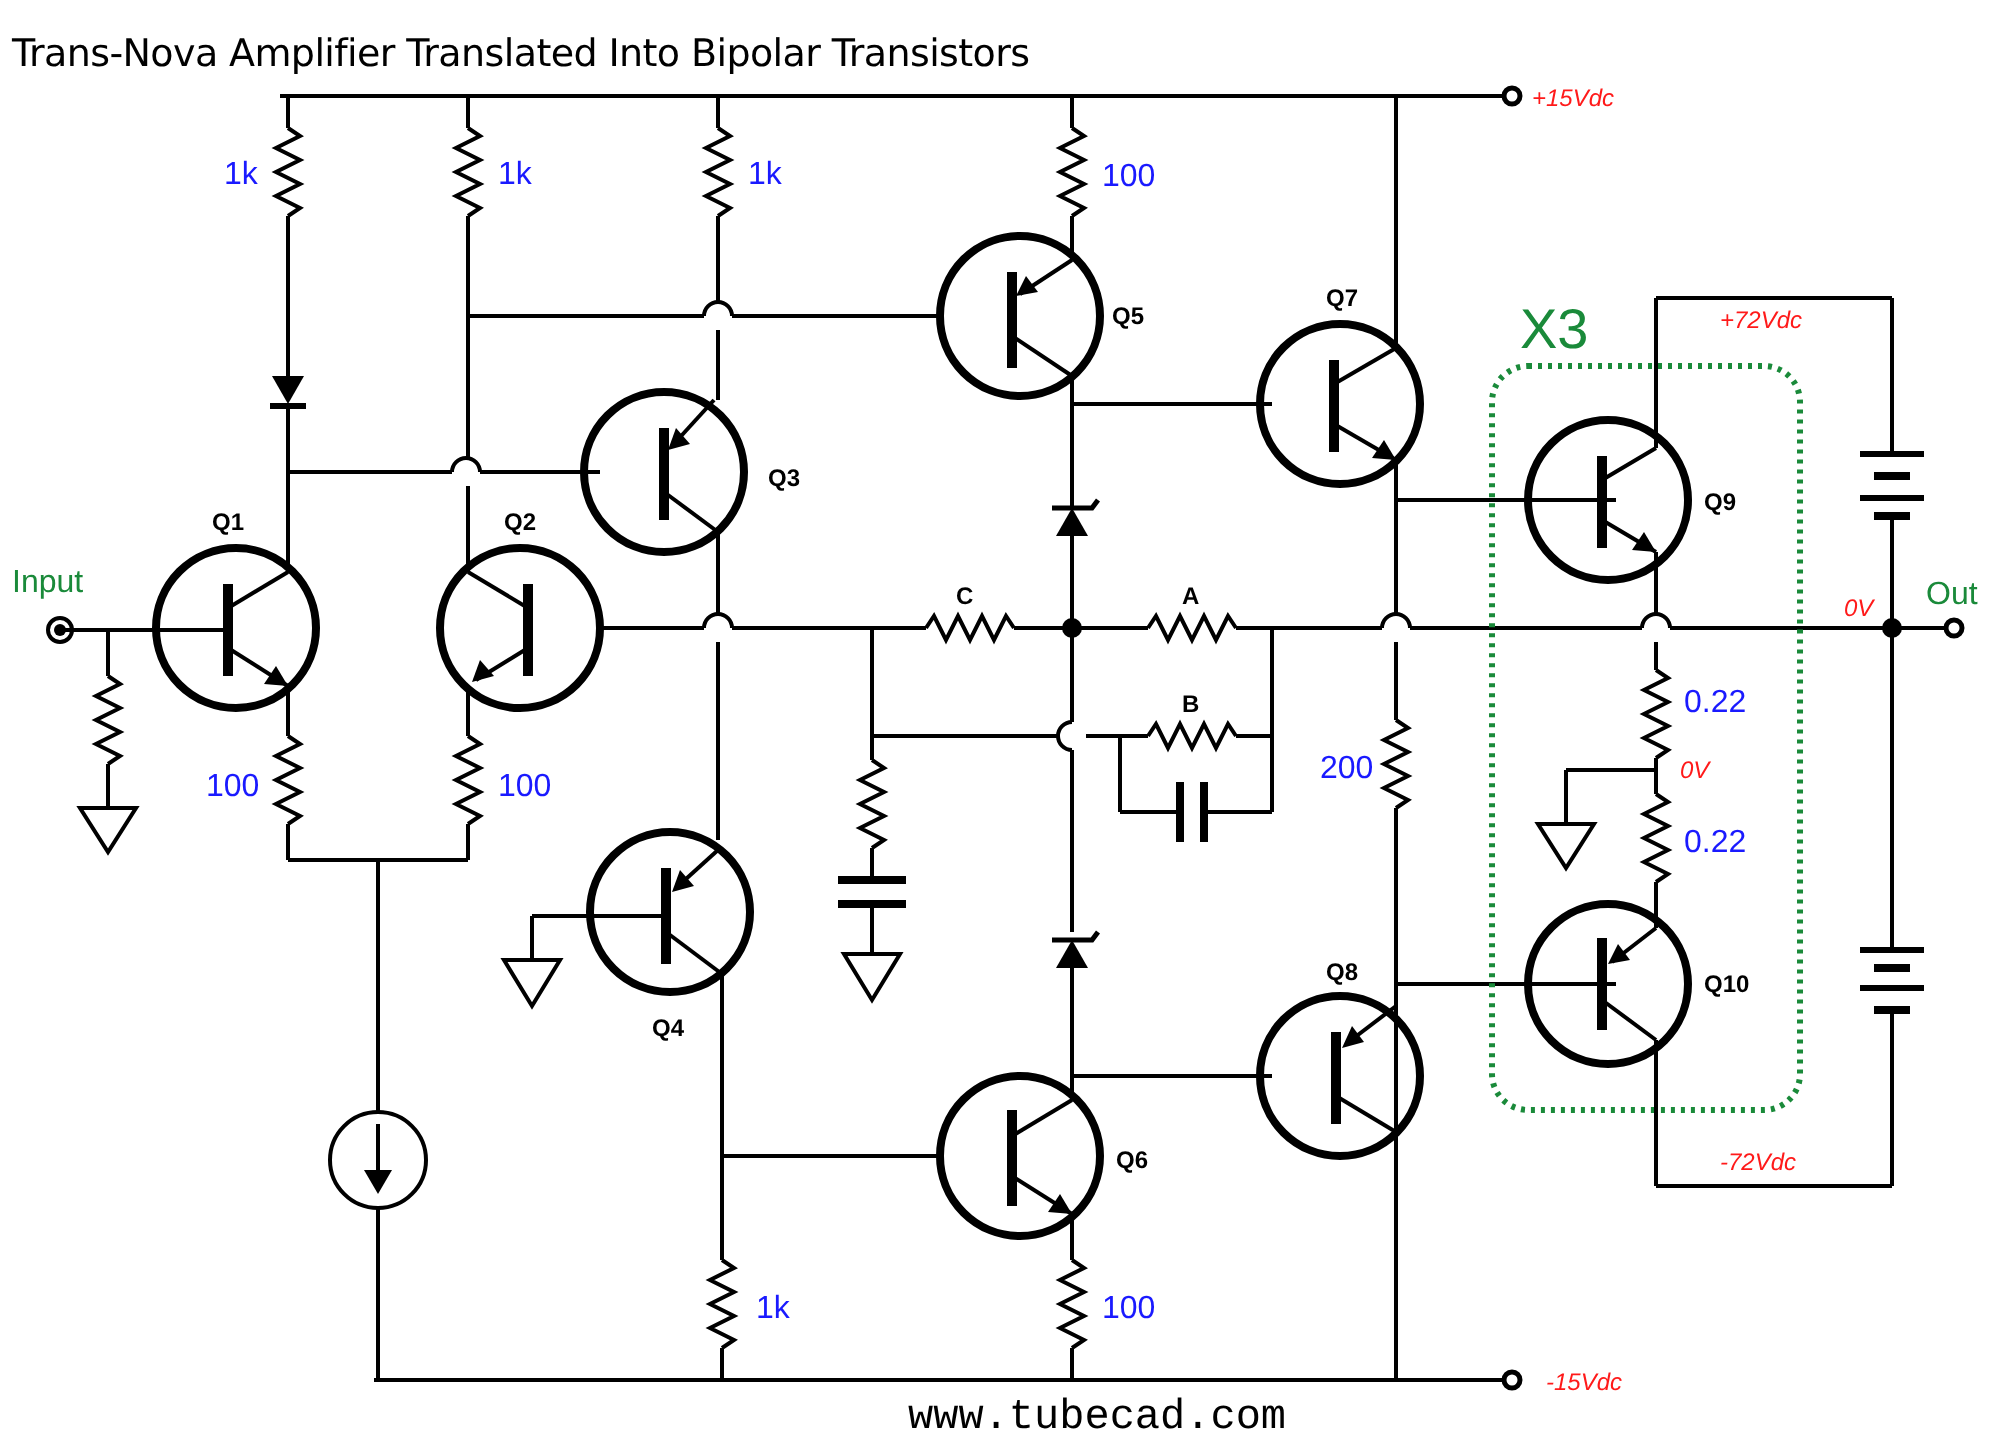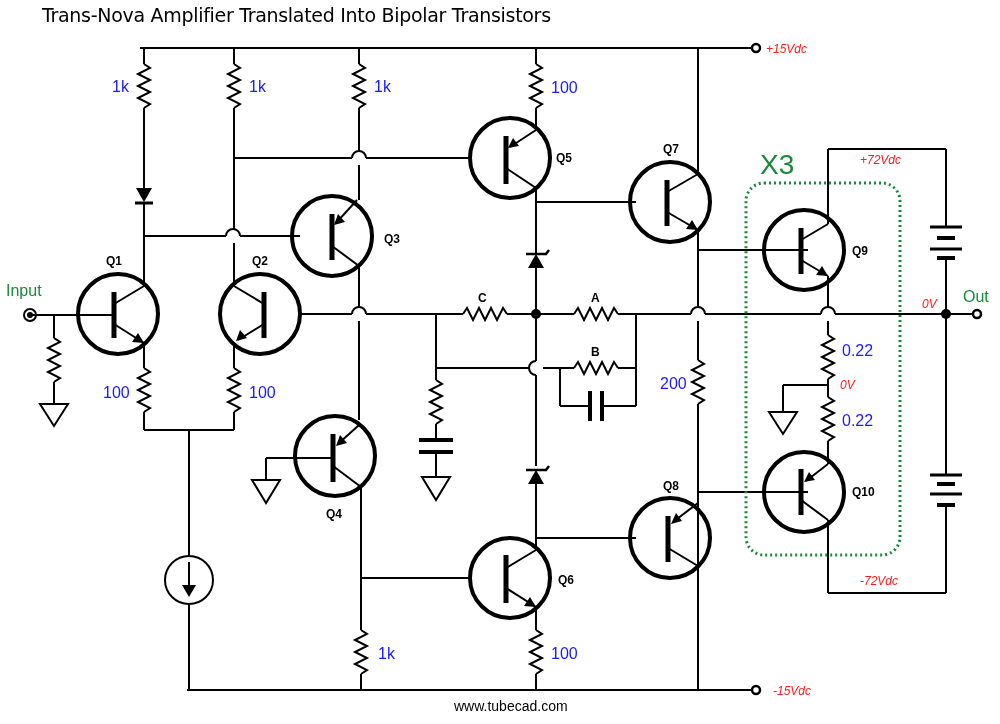--- a/index.html
+++ b/index.html
@@ -1,18 +1,18 @@
 <!DOCTYPE html>
 <html><head>
 <meta charset="utf-8">
 <style>
   html,body{margin:0;padding:0;background:#fff;}
   #root{position:relative;width:1000px;height:724px;overflow:hidden;background:#fff;}
-  #title{position:absolute;left:6px;top:4px;font-family:"DejaVu Sans",sans-serif;font-size:19px;color:#000;letter-spacing:-0.3px;margin-left:36px;}
-  #footer{position:absolute;left:454px;top:698px;font-family:Liberation Sans, sans-serif;font-size:14px;color:#000;text-align:center;}
+  #title{position:absolute;left:6px;top:16px;font-family:"DejaVu Sans",sans-serif;font-size:19px;color:#000;letter-spacing:-0.3px;}
+  #footer{position:absolute;left:454px;top:698px;font-family:Liberation Mono, monospace;font-size:21px;color:#000;text-align:center;}
   svg{position:absolute;left:0;top:0;}
   .w{stroke:#000;stroke-width:2;fill:none;}
   .tr{stroke:#000;stroke-width:4;fill:none;}
   .bar{stroke:#000;stroke-width:5;}
   .lbl{font-family:"Liberation Sans",sans-serif;font-weight:bold;font-size:12px;fill:#000;}
   .val{font-family:"Liberation Sans",sans-serif;font-size:16px;fill:#1a1aff;}
   .volt{font-family:"Liberation Sans",sans-serif;font-style:italic;font-size:12px;fill:#ff1a1a;}
   .io{font-family:"Liberation Sans",sans-serif;font-size:16px;fill:#1a8a3a;}
   .x3{font-family:"Liberation Sans",sans-serif;font-size:28px;fill:#1a8a3a;}
 </style>

